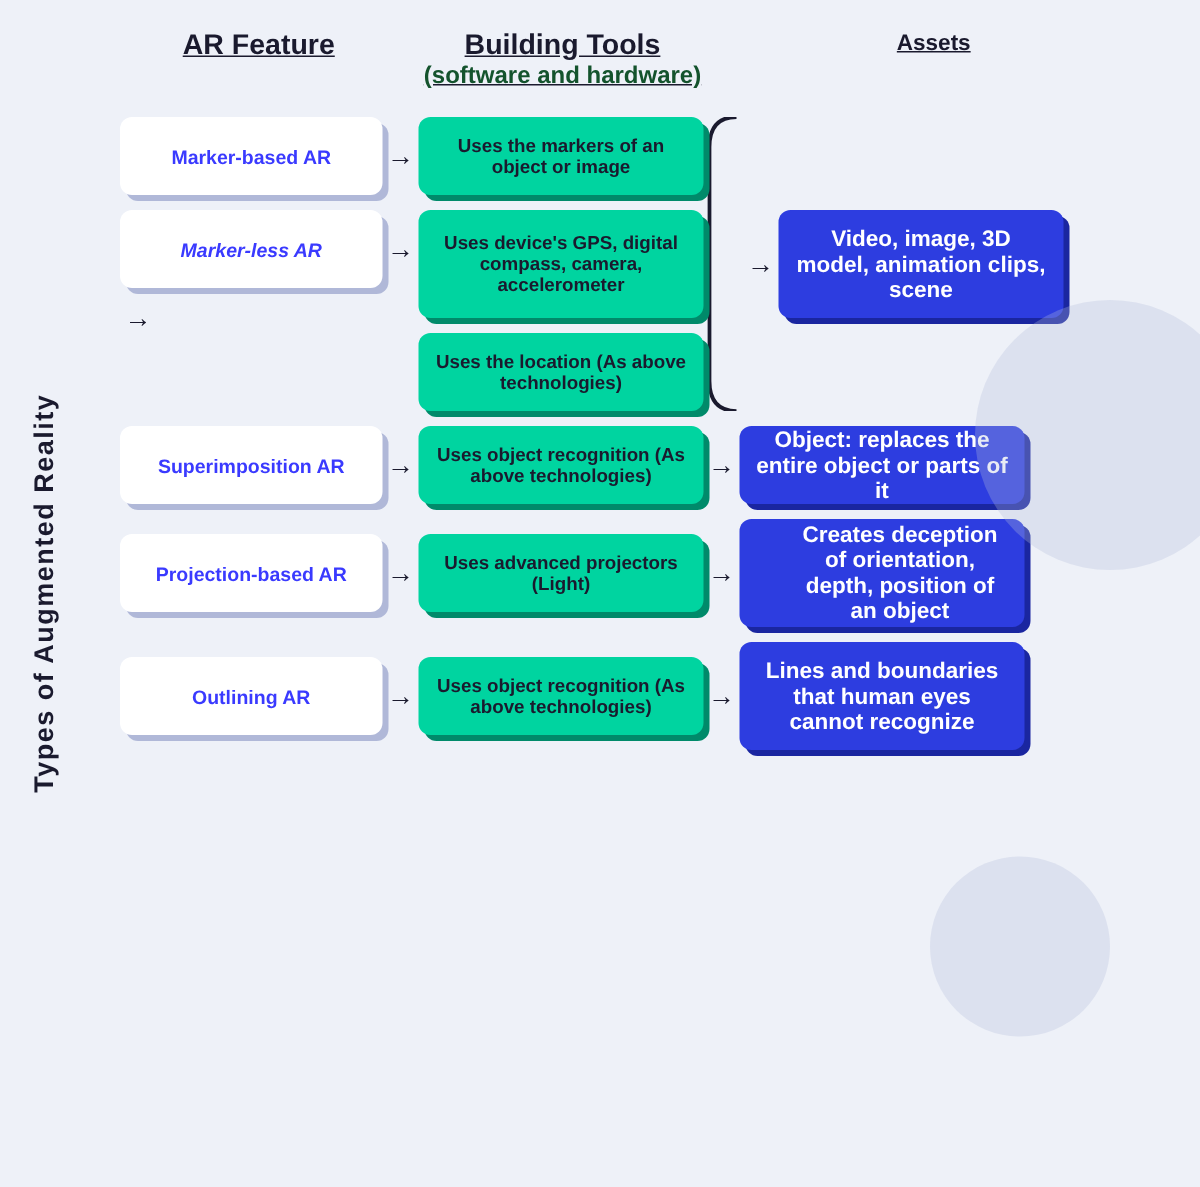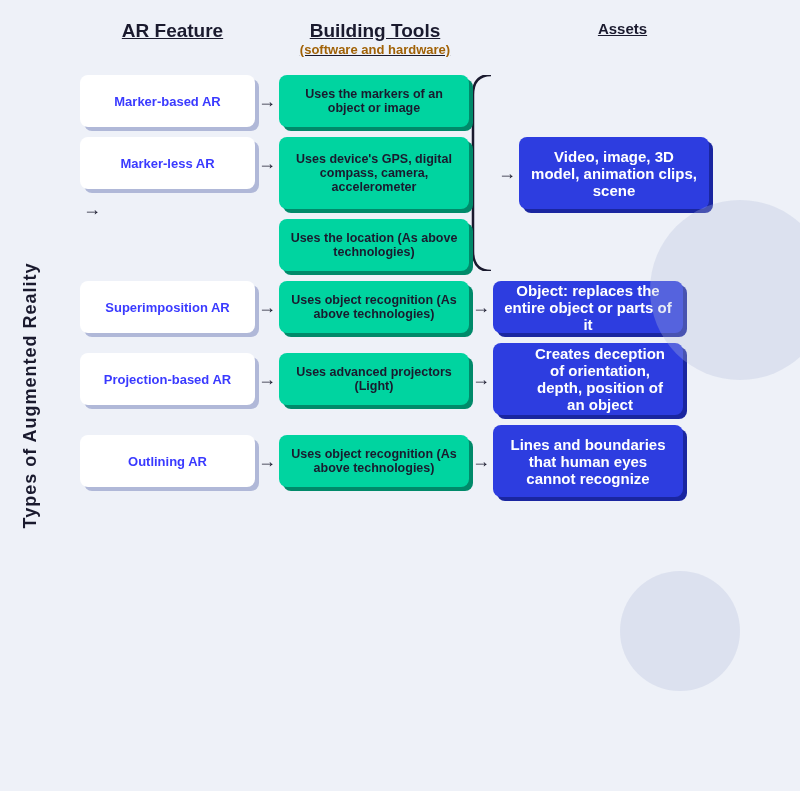--- a/index.html
+++ b/index.html
@@ -70,23 +70,23 @@
     .col-header-ar-feature {
       width: 185px;
       font-size: 19px;
     }
     .col-header-building-tools {
       width: 200px;
       font-size: 19px;
       margin-left: 10px;
     }
     .col-header-building-tools .subtitle {
-      font-size: 13px;
+      font-size: 16px;
       font-weight: 600;
-      color: #a16207;
+      color: #14532d;
     }
     .col-header-assets {
       width: 195px;
       font-size: 15px;
       margin-left: 50px;
     }
 
     
     .content-area {
       display: flex;
@@ -230,21 +230,21 @@
 
       <div class="left-col">
 
         <div style="display:flex;align-items:center;">
           <div class="ar-feature-box">
             <span>Marker-based AR</span>
           </div>
           <div class="arrow">→</div>
         </div>
 
-        <div style="display:flex;">
+        <div style="display:flex;font-style:italic;">
           <div class="ar-feature-box">
             <span>Marker-less AR</span>
           </div>
           <div class="arrow">→</div>
         </div>
 
         <div style="display:flex;align-items:center;">
           <div class="arrow">→</div>
         </div>
       </div>

